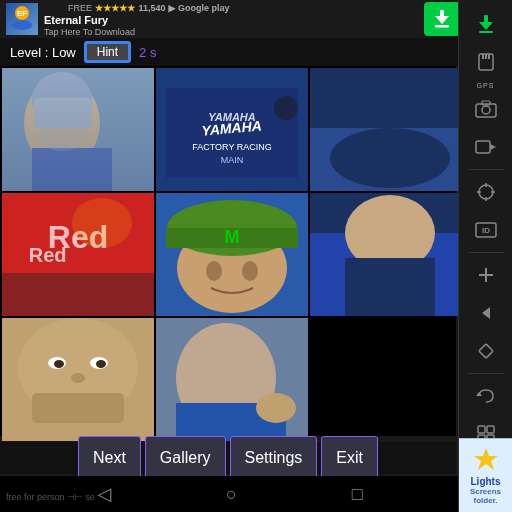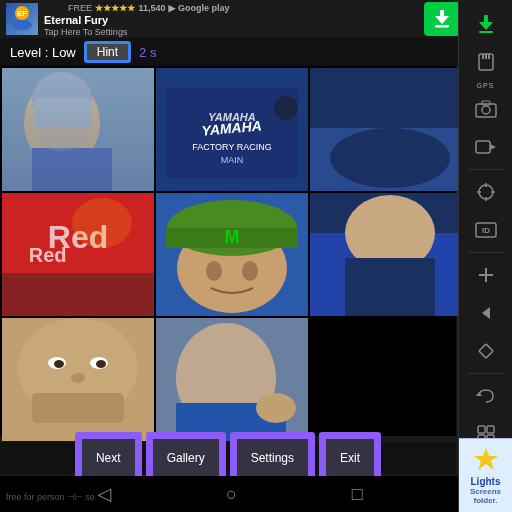--- a/index.html
+++ b/index.html
@@ -186,23 +186,23 @@
       width: 456px;
       height: 32px;
       background: #111;
       display: flex;
       align-items: center;
       justify-content: center;
       gap: 4px;
     }
     .action-btn {
       background: #333344;
-      border: 7px solid #8b5cf6;
+      border: 1px solid #8b5cf6;
       color: #ffffff;
-      font-size: 12px;
+      font-size: 16px;
       padding: 12px 14px;
       border-radius: 3px;
       cursor: pointer;
     }
 
     
     #nav-bar {
       position: absolute;
       bottom: 0;
       left: 0;
@@ -296,21 +296,21 @@
     </svg>
   </div>
   <div id="ad-text-block">
     <div id="ad-title">
       <span style="color:#aaa;font-weight:normal;font-size:9px;margin-left:24px;">FREE</span>
       <span style="color:#f4c430;font-size:9px;">★★★★★</span>
       <span style="color:#aaa;font-size:9px;">11,540</span>
       <span style="color:#aaa;font-size:9px;">▶ Google play</span>
       <div style="color:#fff;font-size:11px;font-weight:bold;line-height:1.2;">Eternal Fury</div>
     </div>
-    <div id="ad-subtitle">Tap Here To Settings</div>
+    <div id="ad-subtitle">Tap Here To Download</div>
   </div>
 </div>
 
 <div id="download-btn">
   <svg width="22" height="22" viewBox="0 0 22 22" xmlns="http://www.w3.org/2000/svg">
     <polygon points="11,16 4,8 18,8" fill="white"></polygon>
     <rect x="4" y="17" width="14" height="2.5" rx="1" fill="white"></rect>
     <rect x="9" y="2" width="4" height="9" rx="1" fill="white"></rect>
   </svg>
 </div>

